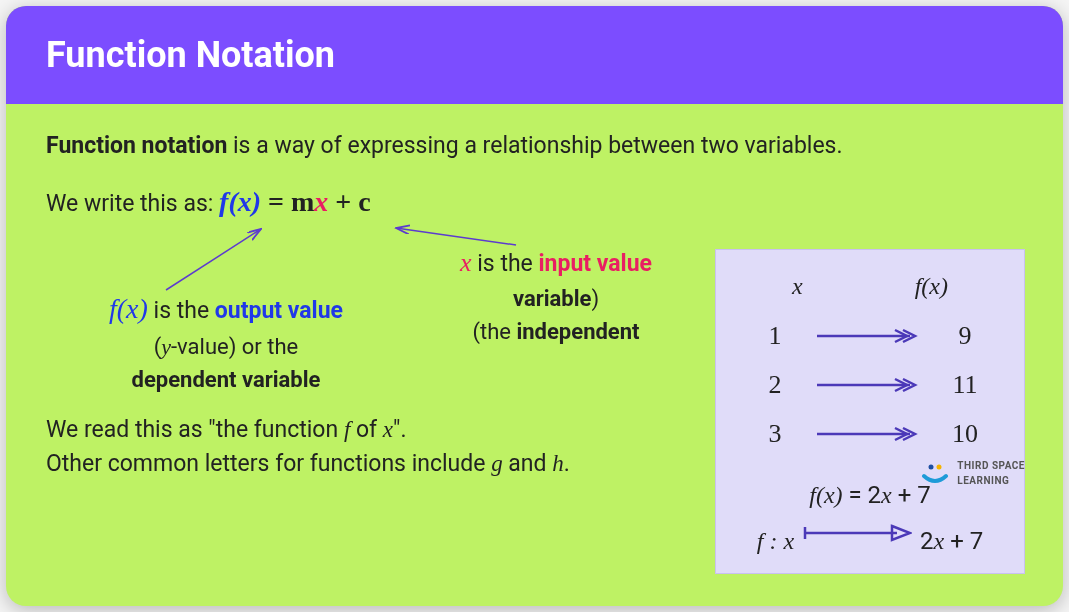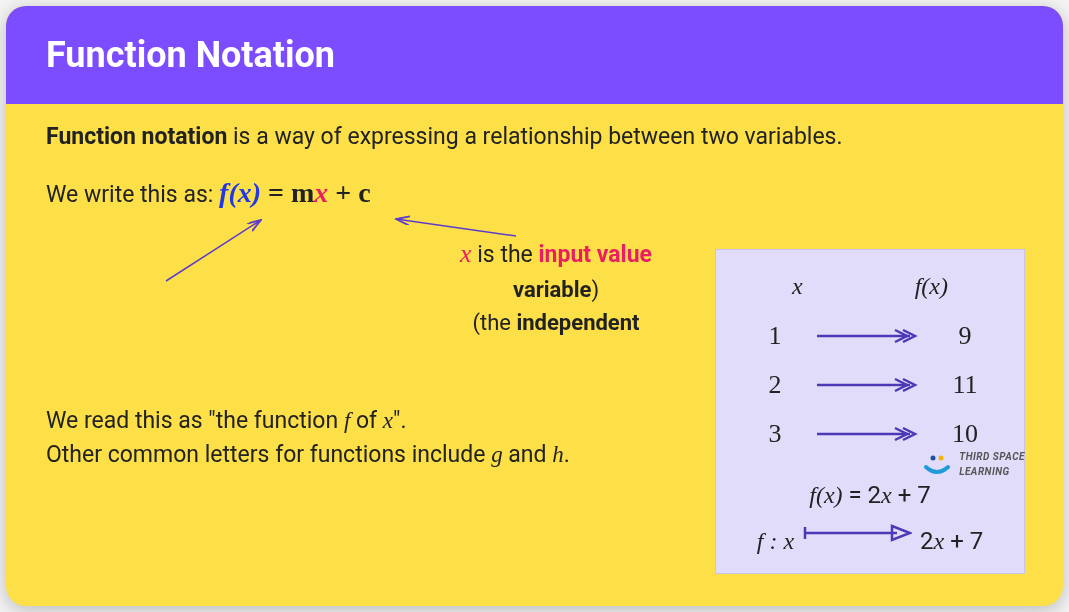--- a/index.html
+++ b/index.html
@@ -6,35 +6,35 @@
   body {
     font-family: -apple-system, BlinkMacSystemFont, 'Segoe UI', Roboto, sans-serif;
     background: #f5f5f5;
     padding: 6px;
     width: 1069px;
     height: 612px;
   }
   .card {
     width: 1057px;
     height: 600px;
-    background: #fde047;
+    background: #bef264;
     border-radius: 20px;
     overflow: hidden;
     box-shadow: 0 4px 20px rgba(0,0,0,0.25);
     position: relative;
   }
   .header {
     background: #7c4dff;
     color: #fff;
     padding: 28px 40px;
     font-size: 36px;
     font-weight: 700;
   }
   .content {
-    padding: 16px 40px 20px 40px;
+    padding: 25px 40px 20px 40px;
     position: relative;
     font-size: 23px;
     color: #222;
     line-height: 1.5;
   }
   .intro { margin-bottom: 6px; }
   .bold { font-weight: 700; }
   .math { font-family: 'Cambria Math', 'STIX', Georgia, serif; font-style: italic; }
   .mathplain { font-family: 'Cambria Math', 'STIX', Georgia, serif; font-style: normal; font-weight: 700; }
   .blue { color: #2038e8; }
@@ -127,21 +127,20 @@
     position: absolute;
     right: 38px;
     bottom: 14px;
     display: flex;
     align-items: center;
     gap: 8px;
     font-size: 10px;
     font-weight: 700;
     color: #555;
     letter-spacing: 0.5px;
-    font-style: italic;
   }
   .logo-icon { width: 28px; height: 22px; position: relative; }
 </style>
 </head>
 <body>
 
 <div class="card">
   <div class="header">
     <span>Function Notation</span>
   </div>
@@ -160,20 +159,29 @@
       <svg class="arrows-svg">
         <defs>
           <marker id="ah1" markerWidth="10" markerHeight="10" refX="9" refY="3" orient="auto">
             <path d="M0,0 L9,3 L0,6" fill="none" stroke="#5c3bcf" stroke-width="1.2"></path>
           </marker>
         </defs>
         <line x1="120" y1="57" x2="215" y2="-4" stroke="#5c3bcf" stroke-width="1.5" marker-end="url(#ah1)"></line>
         <line x1="470" y1="12" x2="350" y2="-5" stroke="#5c3bcf" stroke-width="1.5" marker-end="url(#ah1)"></line>
       </svg>
 
+      <div class="annot-left">
+        <div class="line1">
+          <span class="math blue" style="font-size:28px">f(x)</span><span> is the </span><span class="bold blue">output value</span>
+        </div>
+        <div class="line2">
+          <span>(</span><span class="math">y</span><span>-value) or the</span>
+        </div>
+        <div class="line3 bold">dependent variable</div>
+      </div>
 
       <div class="annot-right">
         <div class="line1">
           <span class="math pink" style="font-size:26px">x</span><span> is the </span><span class="bold pink">input value</span>
         </div>
         <div class="line2">
           <span class="bold">variable</span><span>)</span>
         </div>
         <div class="line2">
           <span>(the </span><span class="bold">independent</span>

